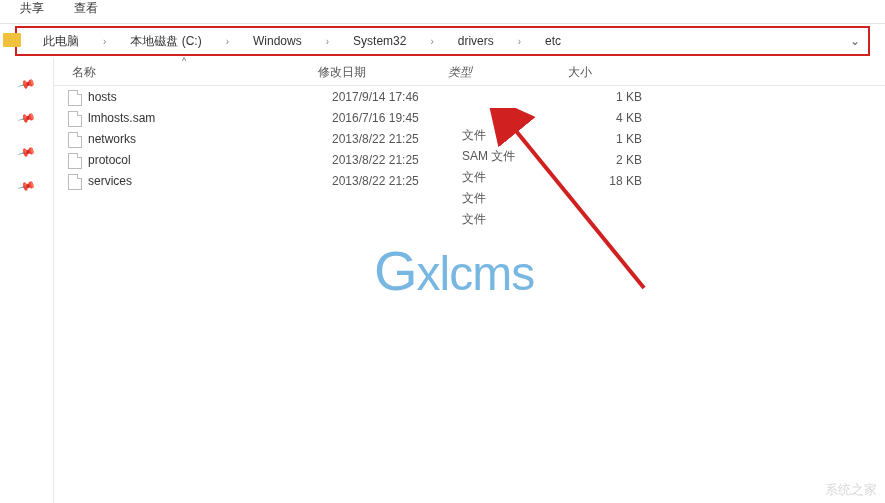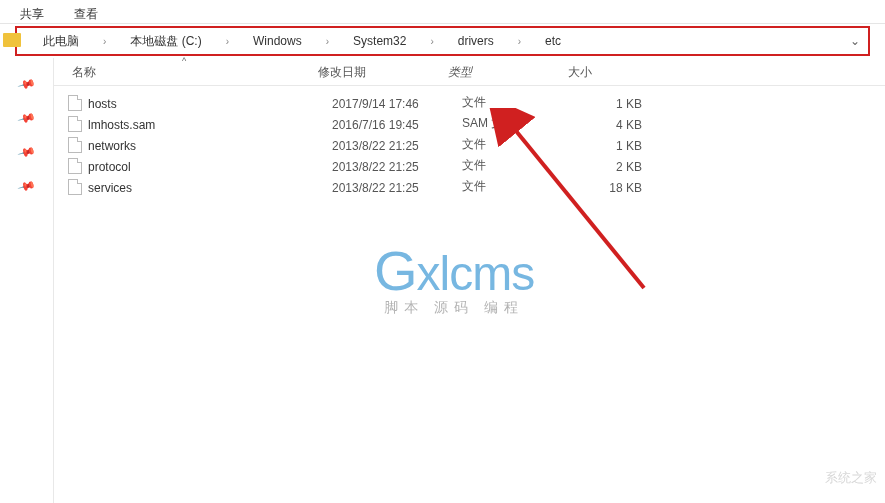--- a/index.html
+++ b/index.html
@@ -8,21 +8,21 @@
       font-size: 12px;
       background: #fff;
       width: 885px;
       height: 503px;
       overflow: hidden;
       position: relative;
     }
     .toolbar {
       height: 24px;
       display: flex;
-      align-items: flex-end;
+      align-items: flex-start;
       padding-left: 20px;
       gap: 30px;
       border-bottom: 1px solid #e5e5e5;
       background: #fff;
     }
     .toolbar-item { color: #333; cursor: pointer; }
     .breadcrumb-bar {
       height: 30px;
       display: flex;
       align-items: center;
@@ -82,21 +82,21 @@
     .sort-ind {
       position: absolute;
       left: 128px;
       top: -2px;
       font-size: 9px;
       color: #666;
     }
     .rows { padding-top: 4px; }
     .row {
       display: flex;
-      align-items: flex-end;
+      align-items: flex-start;
       height: 21px;
       padding-left: 14px;
     }
     .file-icon {
       width: 14px; height: 16px;
       border: 1px solid #bbb;
       background: #fff;
       margin-right: 6px;
       position: relative;
     }
@@ -136,21 +136,21 @@
     }
     .arrow-svg {
       position: absolute;
       top: 50px;
       left: 430px;
       pointer-events: none;
     }
     .footer-mark {
       position: absolute;
       right: 8px;
-      bottom: 16px;
+      bottom: 4px;
       color: #d8d8d8;
       font-size: 13px;
     }
     .dropdown-btn {
       margin-left: auto;
       padding-right: 8px;
       color: #666;
       cursor: pointer;
     }
   </style>
@@ -228,21 +228,20 @@
           <span class="file-icon"></span>
           <span class="cell-name">services</span>
           <span class="cell-date">2013/8/22 21:25</span>
           <span class="cell-type">文件</span>
           <span class="cell-size">18 KB</span>
         </div>
       </div>
 
     <div class="watermark">
       <div class="wm-logo"><span class="g">G</span><span>xlcms</span></div>
-      <div class="wm-sub">脚本 源码 编程</div>
     </div>
 
     <svg class="arrow-svg" width="200" height="190">
       <defs>
         <marker id="ah" markerWidth="12" markerHeight="12" refX="2" refY="6" orient="auto">
           <path d="M0,0 L12,6 L0,12 Z" fill="#d02020"></path>
         </marker>
       </defs>
       <line x1="160" y1="180" x2="28" y2="18" stroke="#d02020" stroke-width="4" marker-end="url(#ah)"></line>
     </svg>

